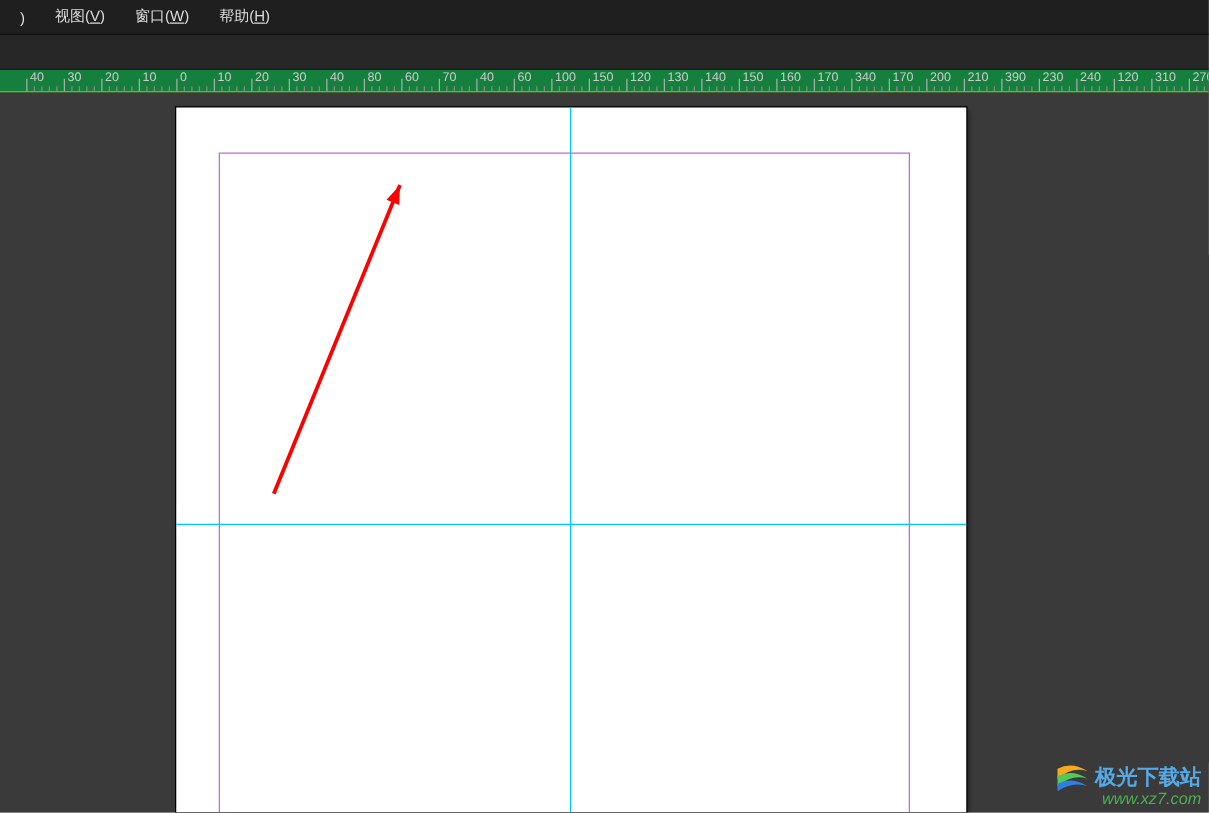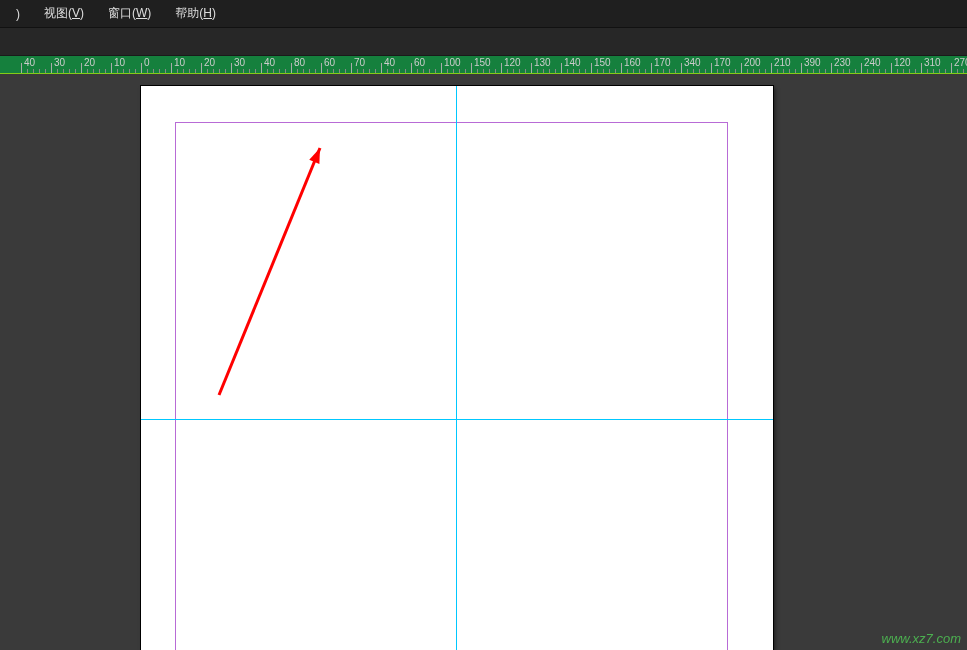--- a/index.html
+++ b/index.html
@@ -344,14 +344,24 @@
     <div class="guide-h" id="guideh" style="top: 333px;"></div>
   </div>
 </div>
 
 <svg class="annotation-arrow" id="arrow-svg" width="967" height="650">
     <line x1="219" y1="321" x2="320" y2="74" stroke="#ff0000" stroke-width="3"></line>
     <polygon points="320,74 319.3895711579826,89.98835127925432 309.23313958542485,85.83531650666998" fill="#ff0000"></polygon>
   </svg>
 
 <div class="watermark">
+  <div class="logo-wrap">
+    <div class="logo-mark">
+      <svg width="28" height="22" viewBox="0 0 28 22">
+        <path d="M2 4 Q14 -2 26 6 Q14 2 2 12 Z" fill="#f7a81b"></path>
+        <path d="M2 10 Q14 4 26 12 Q14 8 2 18 Z" fill="#55c85a"></path>
+        <path d="M2 16 Q14 10 26 18 Q14 14 2 22 Z" fill="#2f7fe0"></path>
+      </svg>
+    </div>
+    <span class="cn">极光下载站</span>
+  </div>
   <div class="url">www.xz7.com</div>
 </div>
 
 </body></html>

